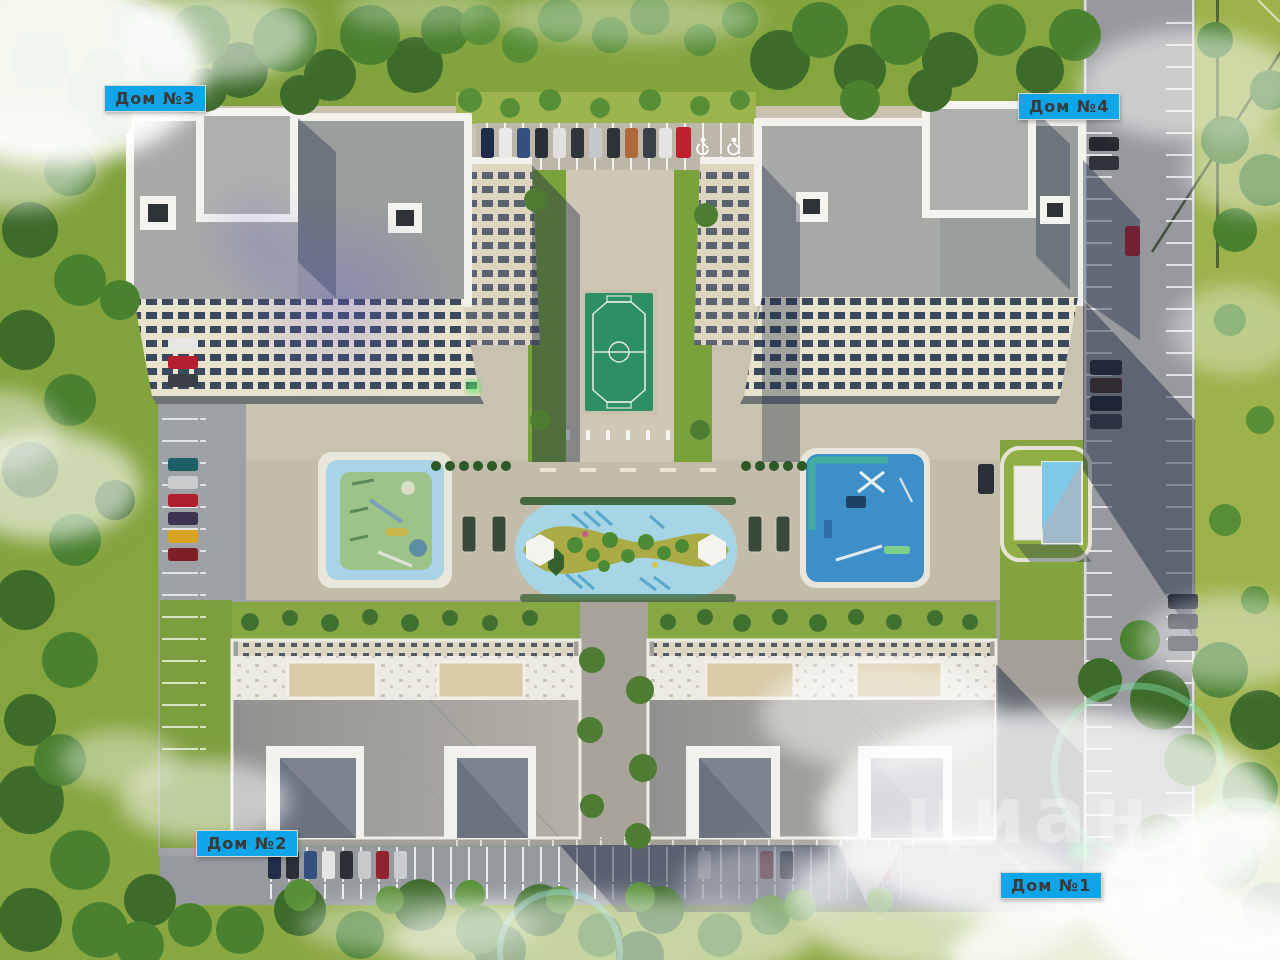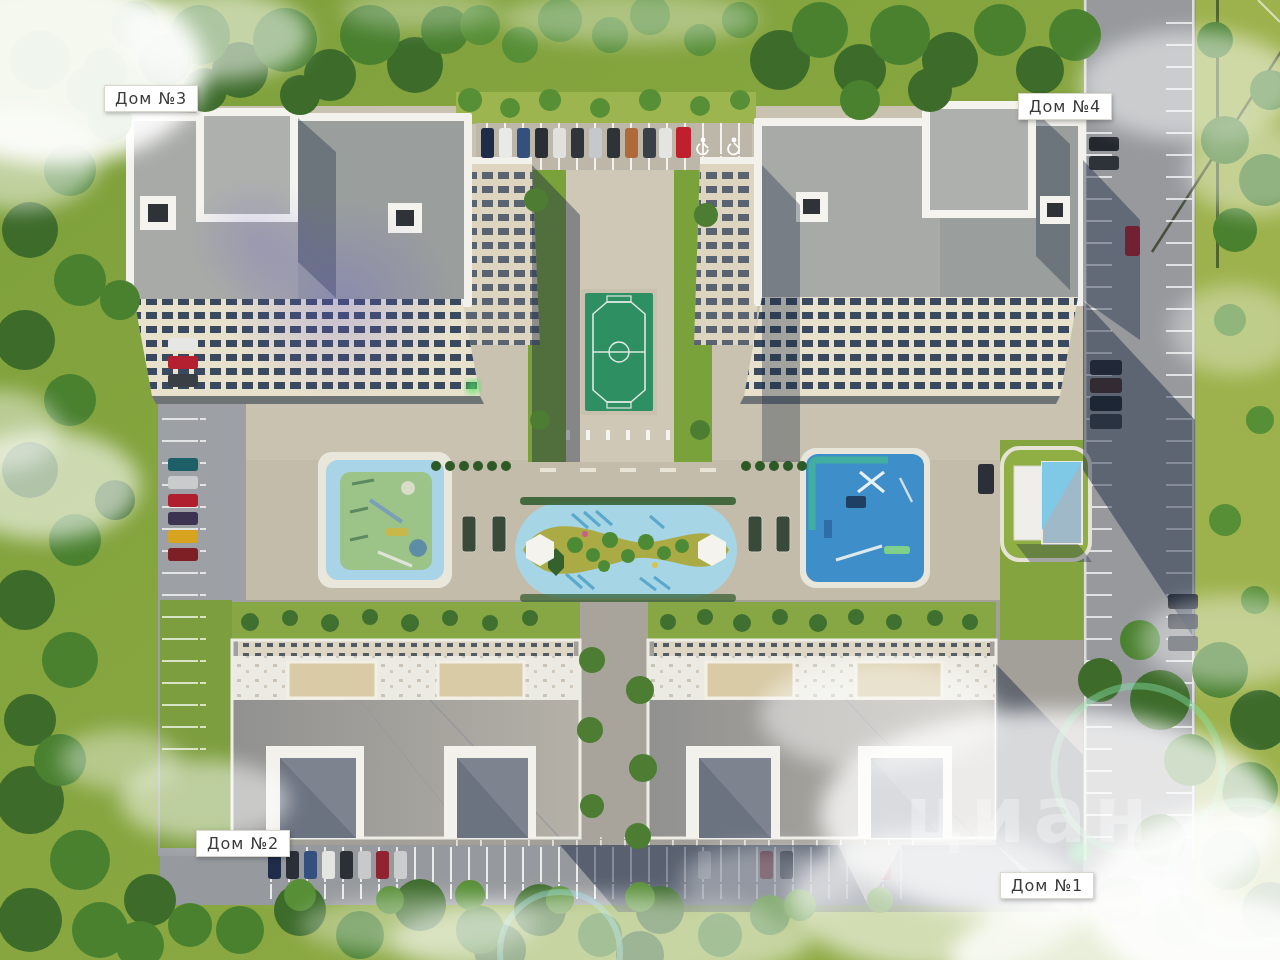--- a/index.html
+++ b/index.html
@@ -1,20 +1,20 @@
 <!DOCTYPE html>
 <html><head>
 <meta charset="utf-8">
 <style>
   html,body{margin:0;padding:0;background:#222;}
   .stage{position:relative;width:1280px;height:960px;overflow:hidden;
          font-family:"DejaVu Sans","Liberation Sans",sans-serif;background:#85a33e;}
   .stage svg{position:absolute;left:0;top:0;}
-  .plate{position:absolute;background:#ffffff;color:#3a3a3a;border:1px solid #d8d6cd;
-         padding:3px 10px;font-size:16px;font-weight:normal;letter-spacing:1px;
+  .plate{position:absolute;background:#0ea5e9;color:#3a3a3a;border:1px solid #d8d6cd;
+         padding:3px 10px;font-size:16px;font-weight:bold;letter-spacing:1px;
          box-shadow:1px 2px 4px rgba(0,0,0,.25);white-space:nowrap;z-index:30;}
   .wm{position:absolute;color:rgba(255,255,255,.32);font-weight:bold;z-index:20;
       pointer-events:none;white-space:nowrap;}
   .wm-brand{left:905px;top:770px;font-size:78px;letter-spacing:8px;text-align:right;}
   .wm-id{left:938px;top:850px;font-size:31px;letter-spacing:6px;color:rgba(255,255,255,.30);}
 </style>
 </head>
 <body>
 
 <div class="stage">

